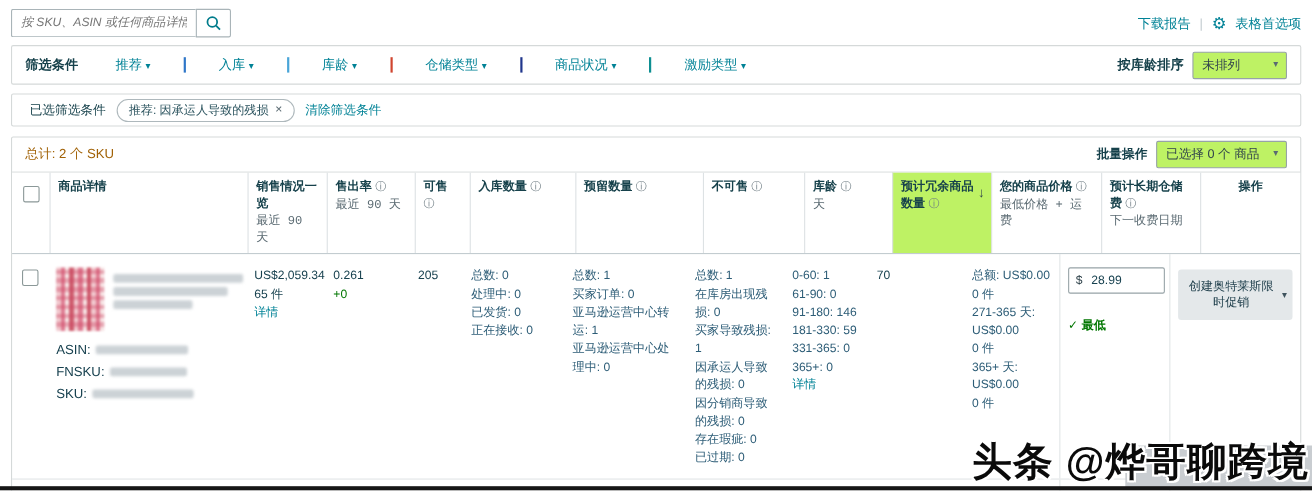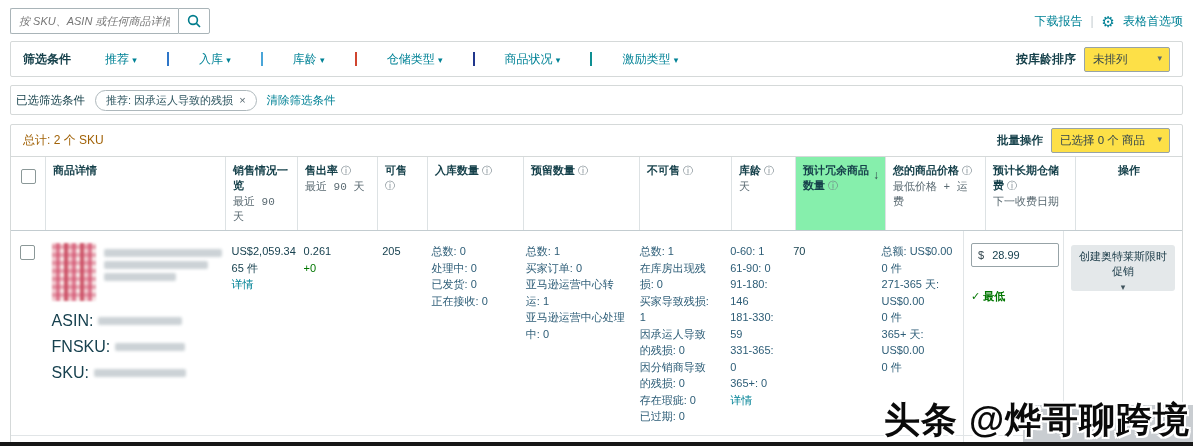--- a/index.html
+++ b/index.html
@@ -22,81 +22,81 @@
   
   .box { border:1px solid #d5d9d9; border-radius:2px; background:#fff;gap:16px; }
 
   .filterbar { margin-top:5px; height:36px; display:flex; align-items:center; padding:0 12px; font-size:12px; }
   .filterbar .flabel { font-weight:bold; color:#16414b; margin-right:10px; }
   .fitem { color:#008296; margin:0 8px; cursor:pointer; white-space:nowrap; }
   .fitem .carat { font-size:9px; }
   .fsep { display:inline-block; width:2px; height:14px; margin:0 6px; }
   .sortwrap { margin-left:auto; display:flex; align-items:center; gap:8px; }
   .sortlabel { font-weight:bold; color:#16414b;margin-left:48px; }
-  .select { position:relative; border:1px solid #97a3a7; border-radius:2px; background:#fde047;
+  .select { position:relative; border:1px solid #97a3a7; border-radius:2px; background:#bef264;
     padding:4px 24px 4px 8px; font-size:11.5px; color:#31444c; cursor:pointer; min-width:86px; }
   .select .carat { position:absolute; right:7px; top:5px; color:#5a6a72; font-size:9px; }
 
-  .chiprow { margin-top:8px; height:30px; display:flex; align-items:center; padding:0 5px; font-size:11.5px; gap:10px; }
+  .chiprow { margin-top:8px; height:30px; display:flex; align-items:center; padding:0 16px; font-size:11.5px; gap:10px; }
   .chiprow .clabel { color:#16414b; }
   .chip { border:1px solid #aeb8bc; border-radius:12px; padding:2px 10px; color:#2c545f; font-size:11px;
     display:flex; align-items:center; gap:6px; cursor:pointer; background:#fff; }
   .chip .x { color:#5a6a72; font-size:11px; }
 
   
   .main { margin-top:9px; }
   .summary { display:flex; align-items:center; justify-content:space-between; padding:5px 12px; height:32px;
     border-bottom:1px solid #d5d9d9; font-size:12px; }
   .summary .total { color:#a16207; }
   .bulk { display:flex; align-items:center; gap:8px; }
   .bulk .blabel { font-weight:bold; color:#16414b; font-size:11.5px; }
 
   .thead { display:flex; align-items:stretch; border-bottom:1px solid #c3ccd0; background:#fff; }
   .th { padding:6px 7px; font-size:11px; font-weight:bold; color:#16414b; line-height:1.35; }
   .th .sub { font-weight:normal; color:#5a6a72; margin-top:2px;font-family:Liberation Mono, monospace; }
   .th + .th { border-left:1px solid #dde2e4; }
-  .th.sorted { background:#86efac; position:relative; }
+  .th.sorted { background:#bef264; position:relative; }
   .th .sortarrow { position:absolute; right:6px; top:10px; color:#31444c; font-size:12px; font-weight:normal; }
   .info { color:#6d7b82; font-weight:normal; font-size:10px; }
 
   .trow { display:flex; align-items:stretch; border-bottom:1px solid #e1e5e7; font-size:11px; }
   .c { padding:12px 7px 10px 7px; line-height:1.5; color:#2d5d77; }
   .c-check{width:34px} .c-product{width:180px} .c-sales{width:72px} .c-rate{width:80px}
   .c-avail{width:50px} .c-inbound{width:96px} .c-reserved{width:116px} .c-unful{width:92px}
-  .c-age{width:64px} .c-excess{width:90px} .c-ltsf{width:90px}
+  .c-age{width:80px} .c-excess{width:90px} .c-ltsf{width:90px}
   .c-price{width:100px; border-left:1px solid #e1e5e7;}
   .c-action{flex:1; border-left:1px solid #e1e5e7; display:flex; justify-content:center;}
   .strong { color:#17414f; }
   .green { color:#007600; }
 
   .cb { width:15px; height:15px; border:1px solid #8b9898; border-radius:2px; background:#fff; margin:2px auto 0 auto; cursor:pointer; }
   .thead .cb { margin-top:6px; }
 
   .prod-top { display:flex; gap:8px; }
   .pimg { width:44px; height:58px; border-radius:1px; flex:none;
     background:
       repeating-linear-gradient(0deg, rgba(255,255,255,0) 0 4px, rgba(205,70,100,.38) 4px 8px),
       repeating-linear-gradient(90deg, #f1c7cd 0 4px, #df7e93 4px 8px, #f6e2e3 8px 12px, #cf5f70 12px 16px);
     filter: blur(1.2px); }
   .ptitle { flex:1; padding-top:2px; }
   .bar { height:8px; background:#ccd2d6; border-radius:2px; filter:blur(1.6px); margin:4px 0; }
   .w1{width:118px} .w2{width:104px} .w3{width:72px}
-  .pids { margin-top:8px; font-size:16px; color:#17414f; }
+  .pids { margin-top:8px; font-size:12px; color:#17414f; }
   .pid { display:flex; align-items:center; margin-top:2px; }
   .vbar { display:inline-block; height:8px; background:#ccd2d6; border-radius:2px; filter:blur(1.4px); margin-left:5px; }
   .vb1{width:84px} .vb2{width:70px} .vb3{width:92px}
 
   .price-box { display:flex; align-items:center; border:1px solid #97a3a7; border-radius:2px; background:#fff;
     height:24px; width:88px; padding:0 6px; gap:8px; }
   .price-box .cur { color:#31444c; font-size:11px; }
   .price-input { border:none; outline:none; width:54px; font-size:11px; color:#17414f; font-family:inherit; }
   .lowest { margin-top:21px; font-weight:bold; }
 
   .act-btn { margin-top:2px; width:104px; height:46px; border:none; border-radius:3px; background:#e4e8ea;
-    color:#21404d; font-size:11px; font-family:inherit; cursor:pointer; display:flex; align-items:center; padding:4px 5px; gap:3px;flex-direction:column; }
+    color:#21404d; font-size:11px; font-family:inherit; cursor:pointer; display:flex; align-items:center; padding:4px 5px; gap:3px; }
   .act-btn .btxt { flex:1; line-height:1.35; text-align:center; }
   .act-btn .carat { font-size:9px; color:#40545e; }
 
   .bottombar { position:absolute; left:0; bottom:0; width:1193px; height:4px; background:#161616; }
   .wm-box { position:absolute; right:0; bottom:3px; width:170px; height:38px; background:#c9cdd1; }
   .watermark { position:absolute; right:3px; bottom:1px; font-size:36px; font-weight:bold; color:#0a0a0a;
     letter-spacing:1px; white-space:nowrap;
     text-shadow:-2px 0 #fff,2px 0 #fff,0 -2px #fff,0 2px #fff,-2px -2px #fff,2px 2px #fff,-2px 2px #fff,2px -2px #fff; }
 </style>
 </head>

